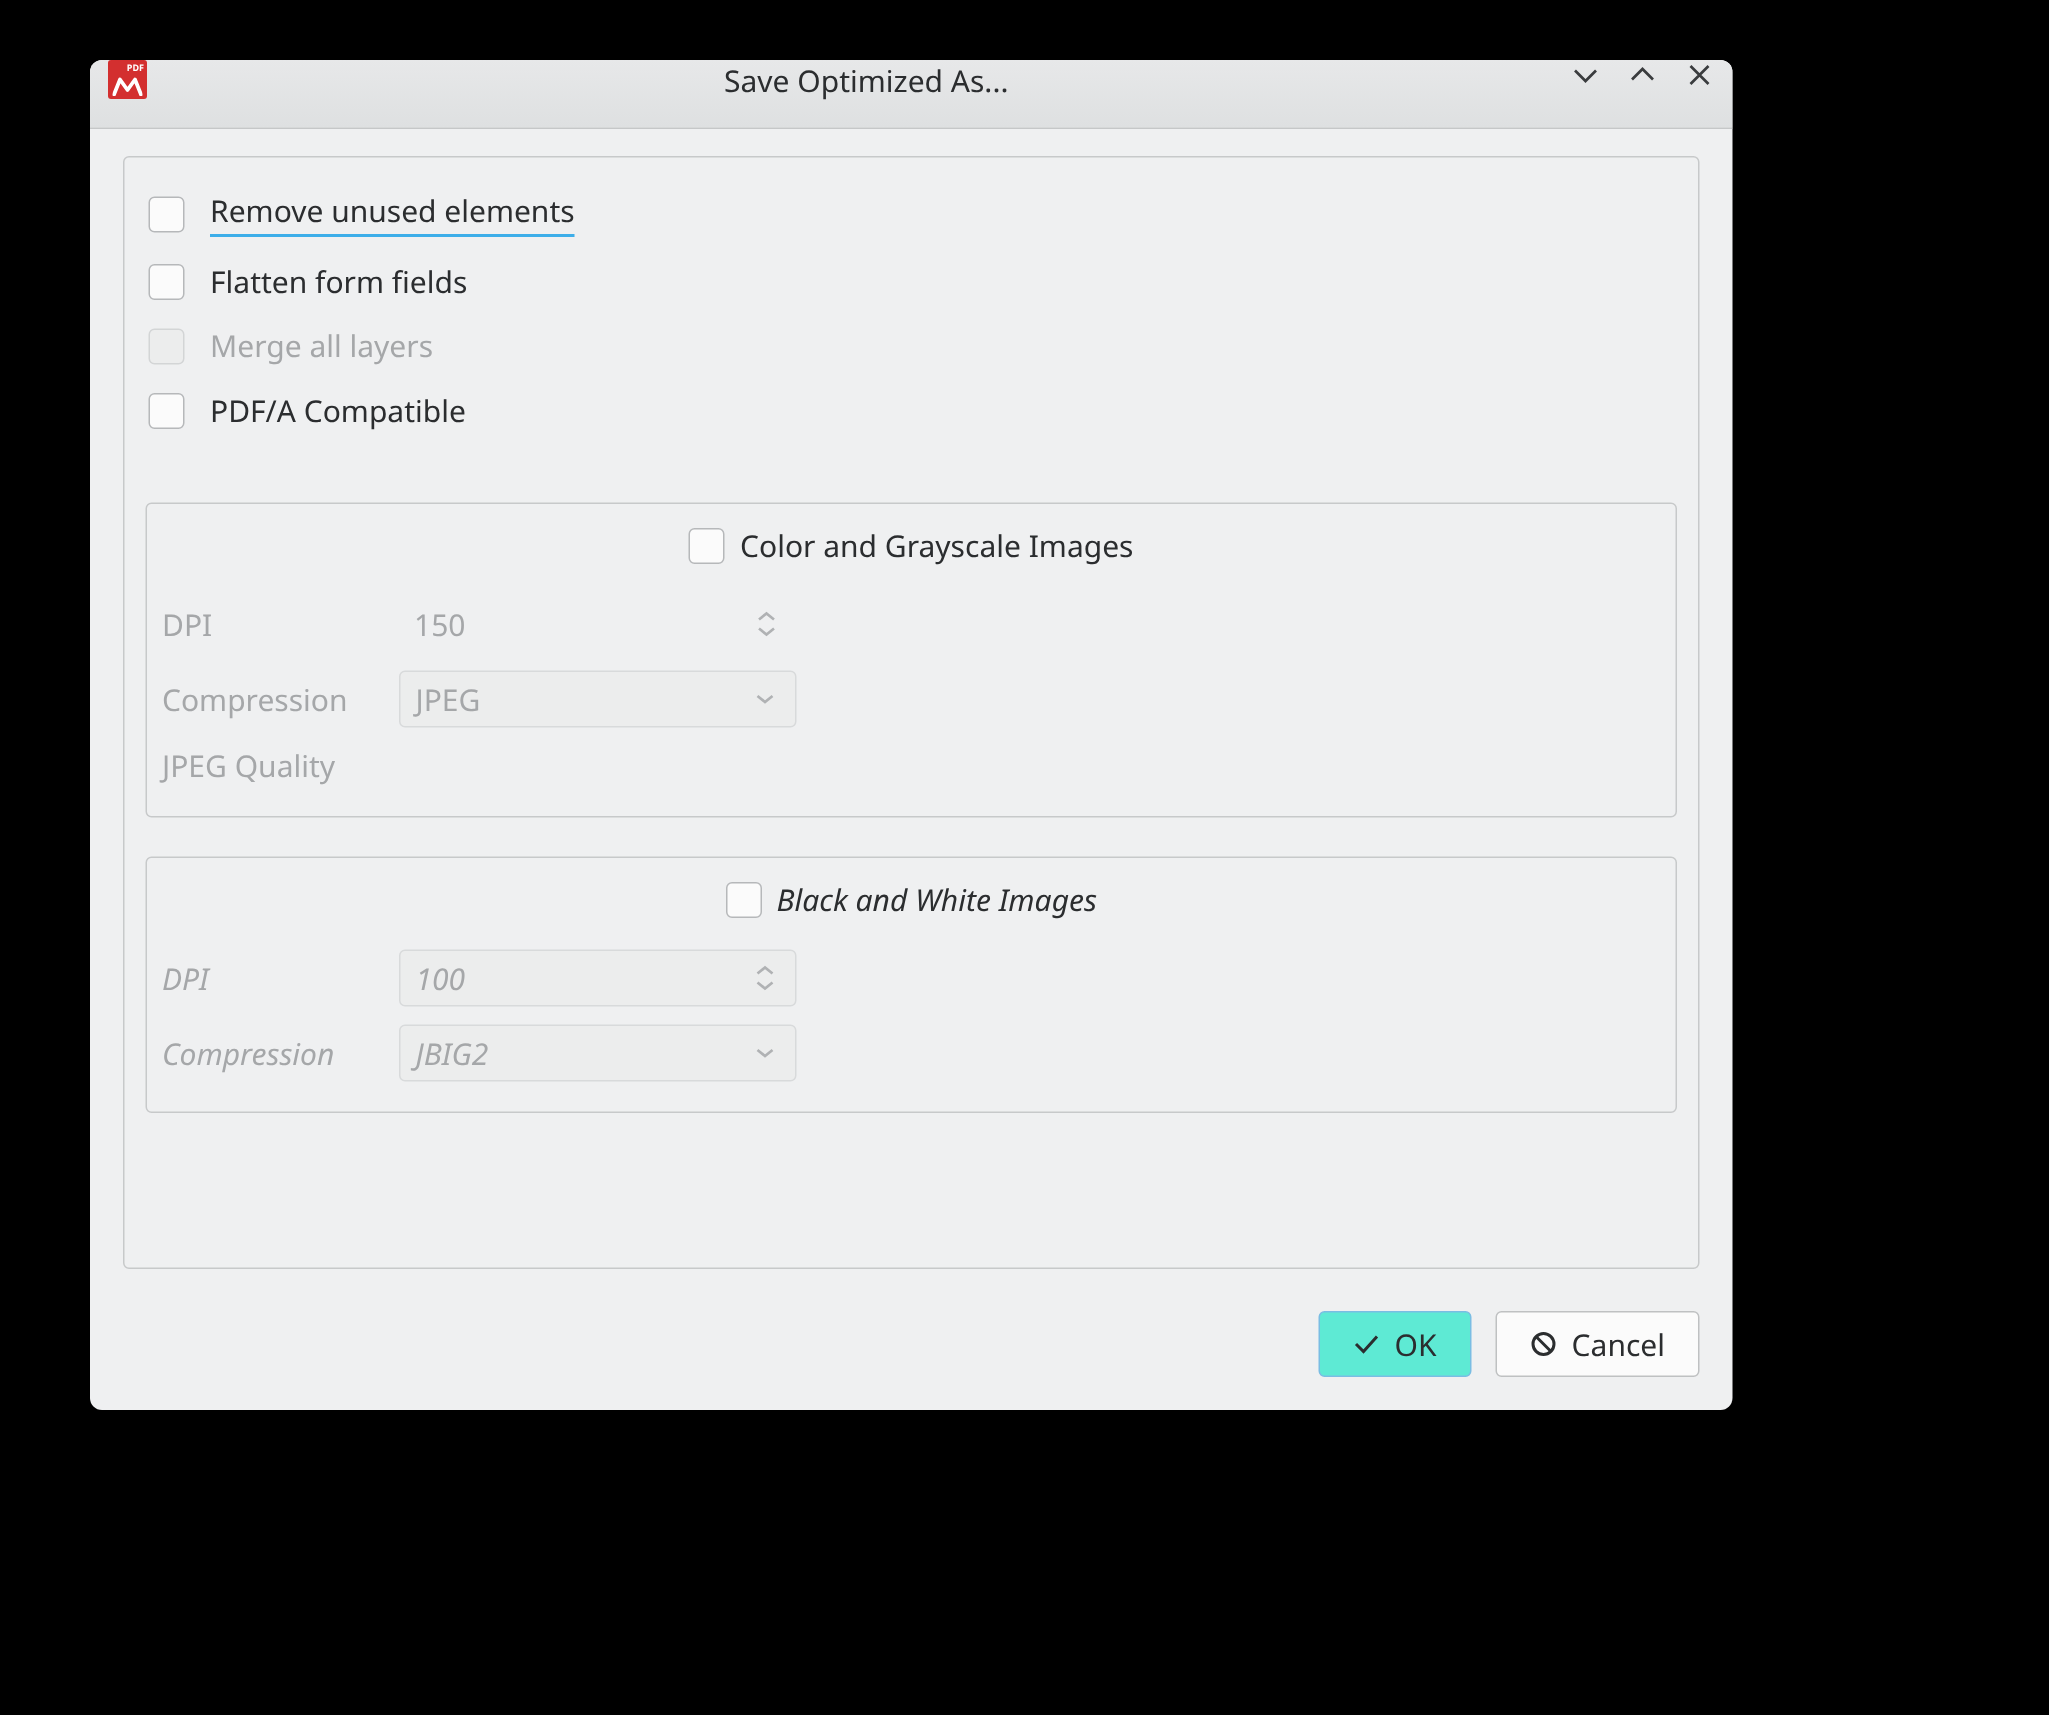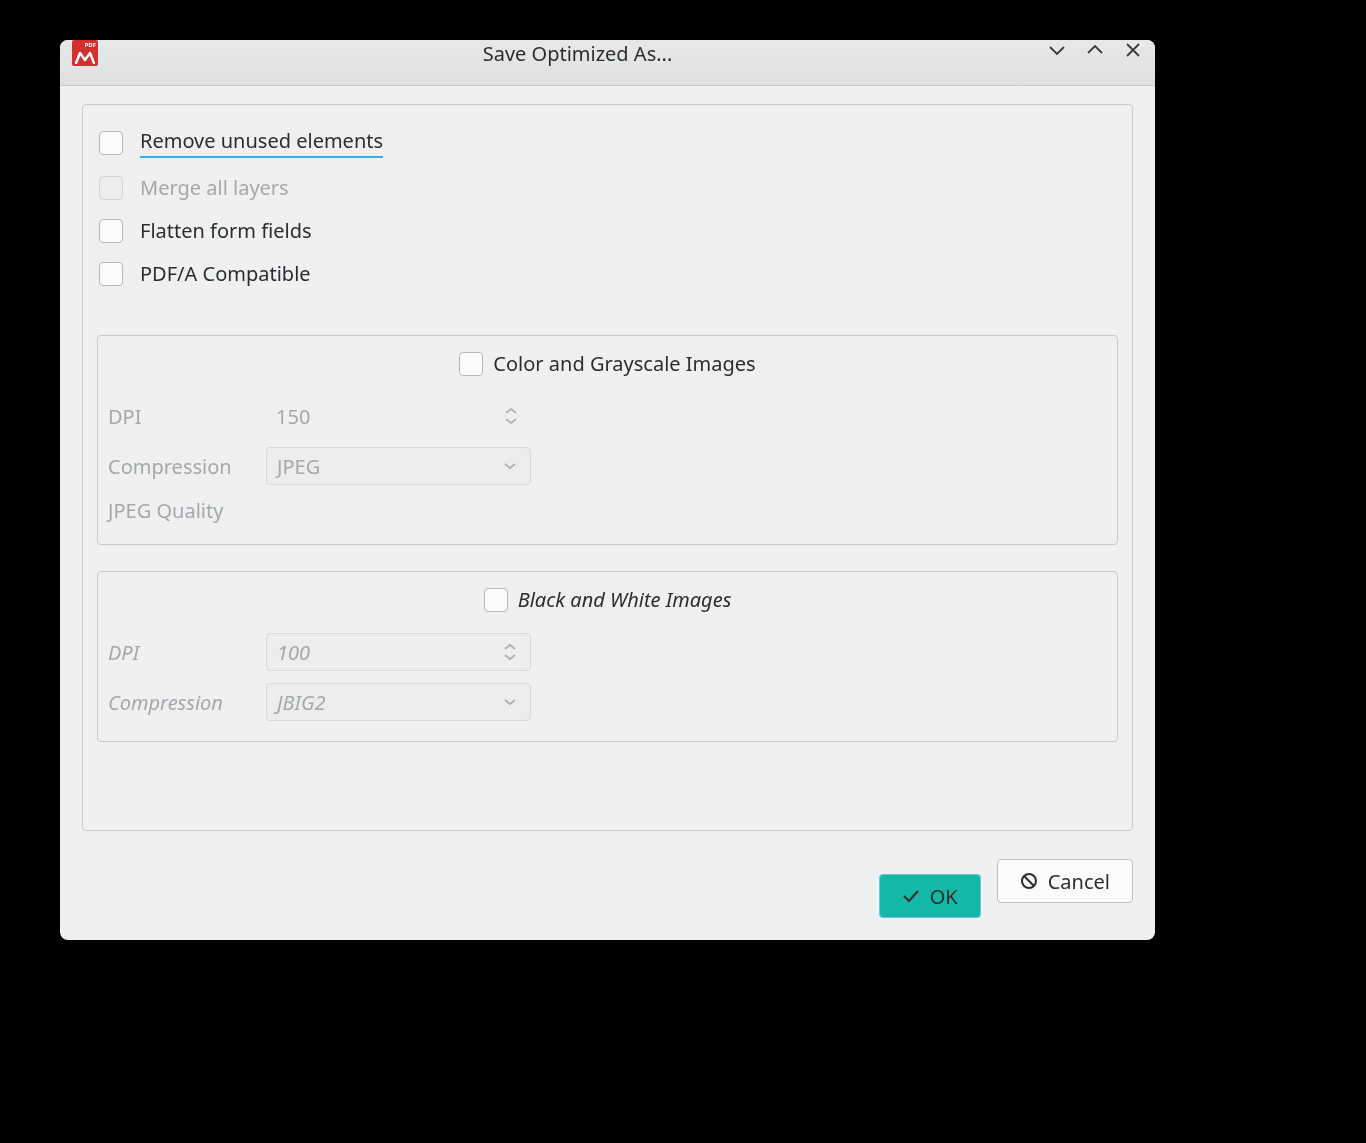--- a/index.html
+++ b/index.html
@@ -148,23 +148,22 @@
     border-radius: 4px;
     background: #fbfbfb;
     display: flex;
     align-items: center;
     gap: 10px;
     font-size: 20px;
     color: #2b2d2f;
     cursor: pointer;
   }
   .btn.primary {
-    background: #14b8a6;
+    background: #5eead4;
     border-color: #7abde3;
-    margin-top: 15px;
   }
   .btn svg { stroke: #2b2d2f; stroke-width: 2; fill: none; }
 </style>
 </head>
 <body>
 
 <div class="window">
 
   <div class="titlebar">
     <div class="app-icon">
@@ -193,26 +192,26 @@
   </div>
 
   <div class="body">
     <div class="panel">
 
       <div class="chk-row">
         <div class="chk"></div>
         <span class="chk-label highlight">Remove unused elements</span>
       </div>
       <div class="chk-row">
+        <div class="chk"></div>
+        <span class="chk-label">Flatten form fields</span>
+      </div>
+      <div class="chk-row">
         <div class="chk disabled"></div>
         <span class="chk-label disabled">Merge all layers</span>
-      </div>
-      <div class="chk-row">
-        <div class="chk"></div>
-        <span class="chk-label">Flatten form fields</span>
       </div>
       <div class="chk-row">
         <div class="chk"></div>
         <span class="chk-label">PDF/A Compatible</span>
       </div>
 
       <div class="group">
         <div class="group-title-row">
           <div class="chk"></div>
           <span class="group-title">Color and Grayscale Images</span>

